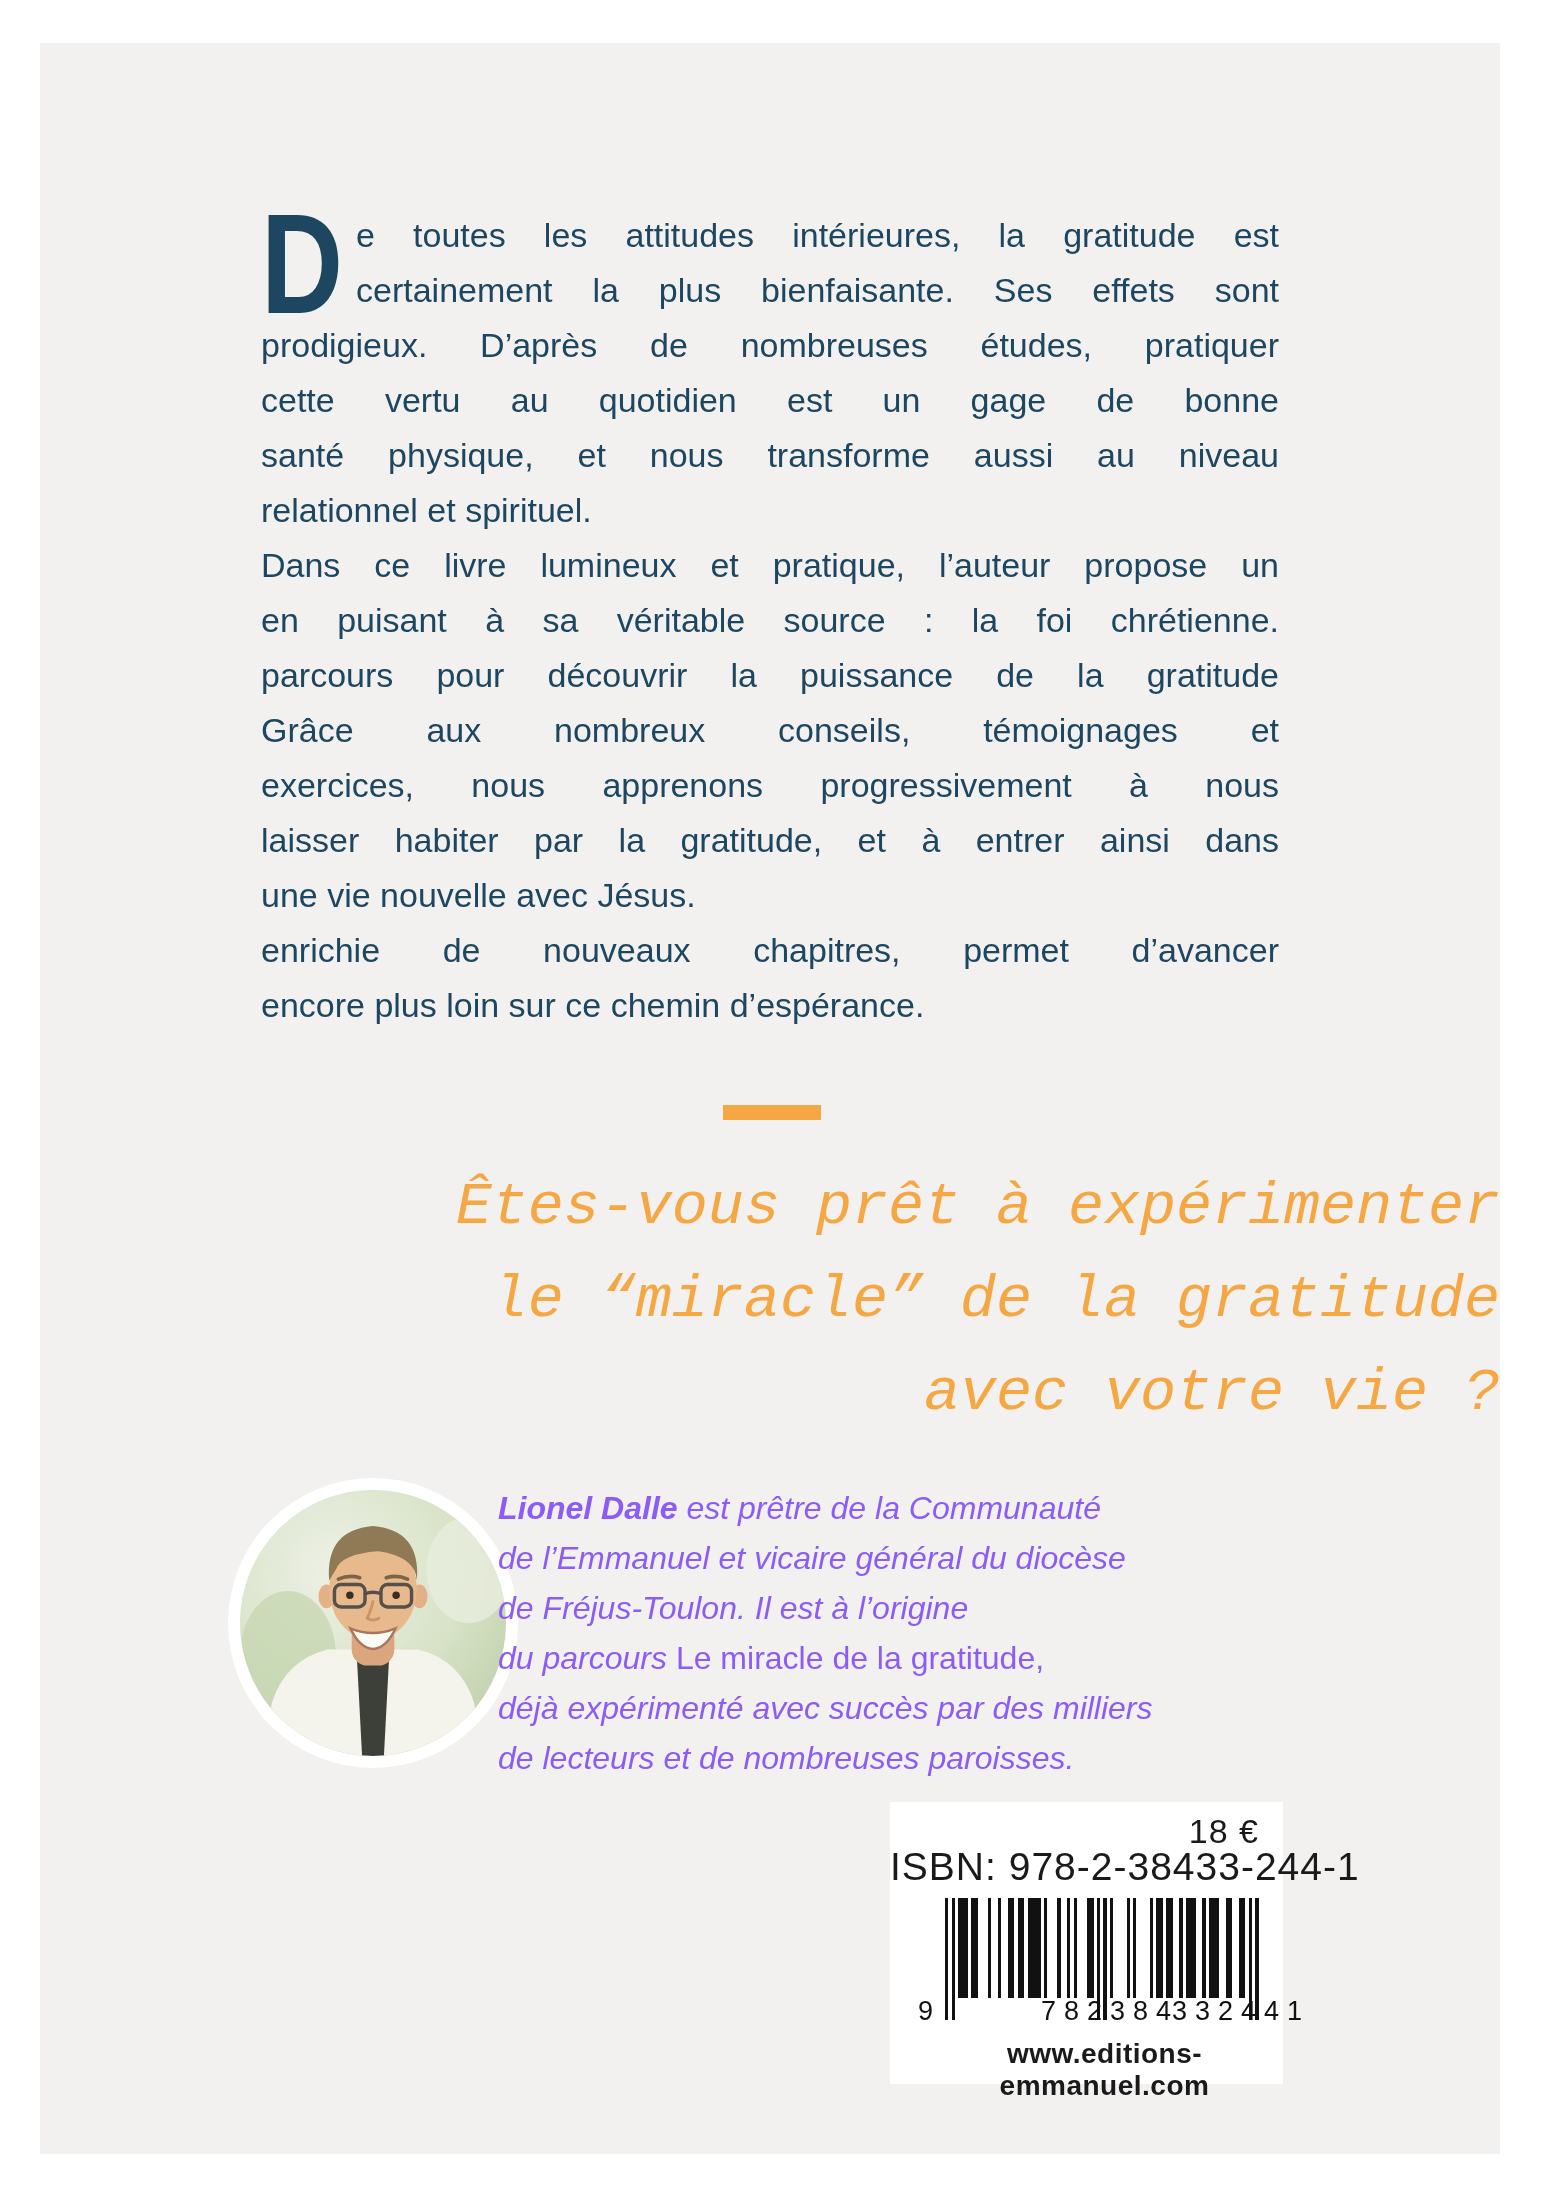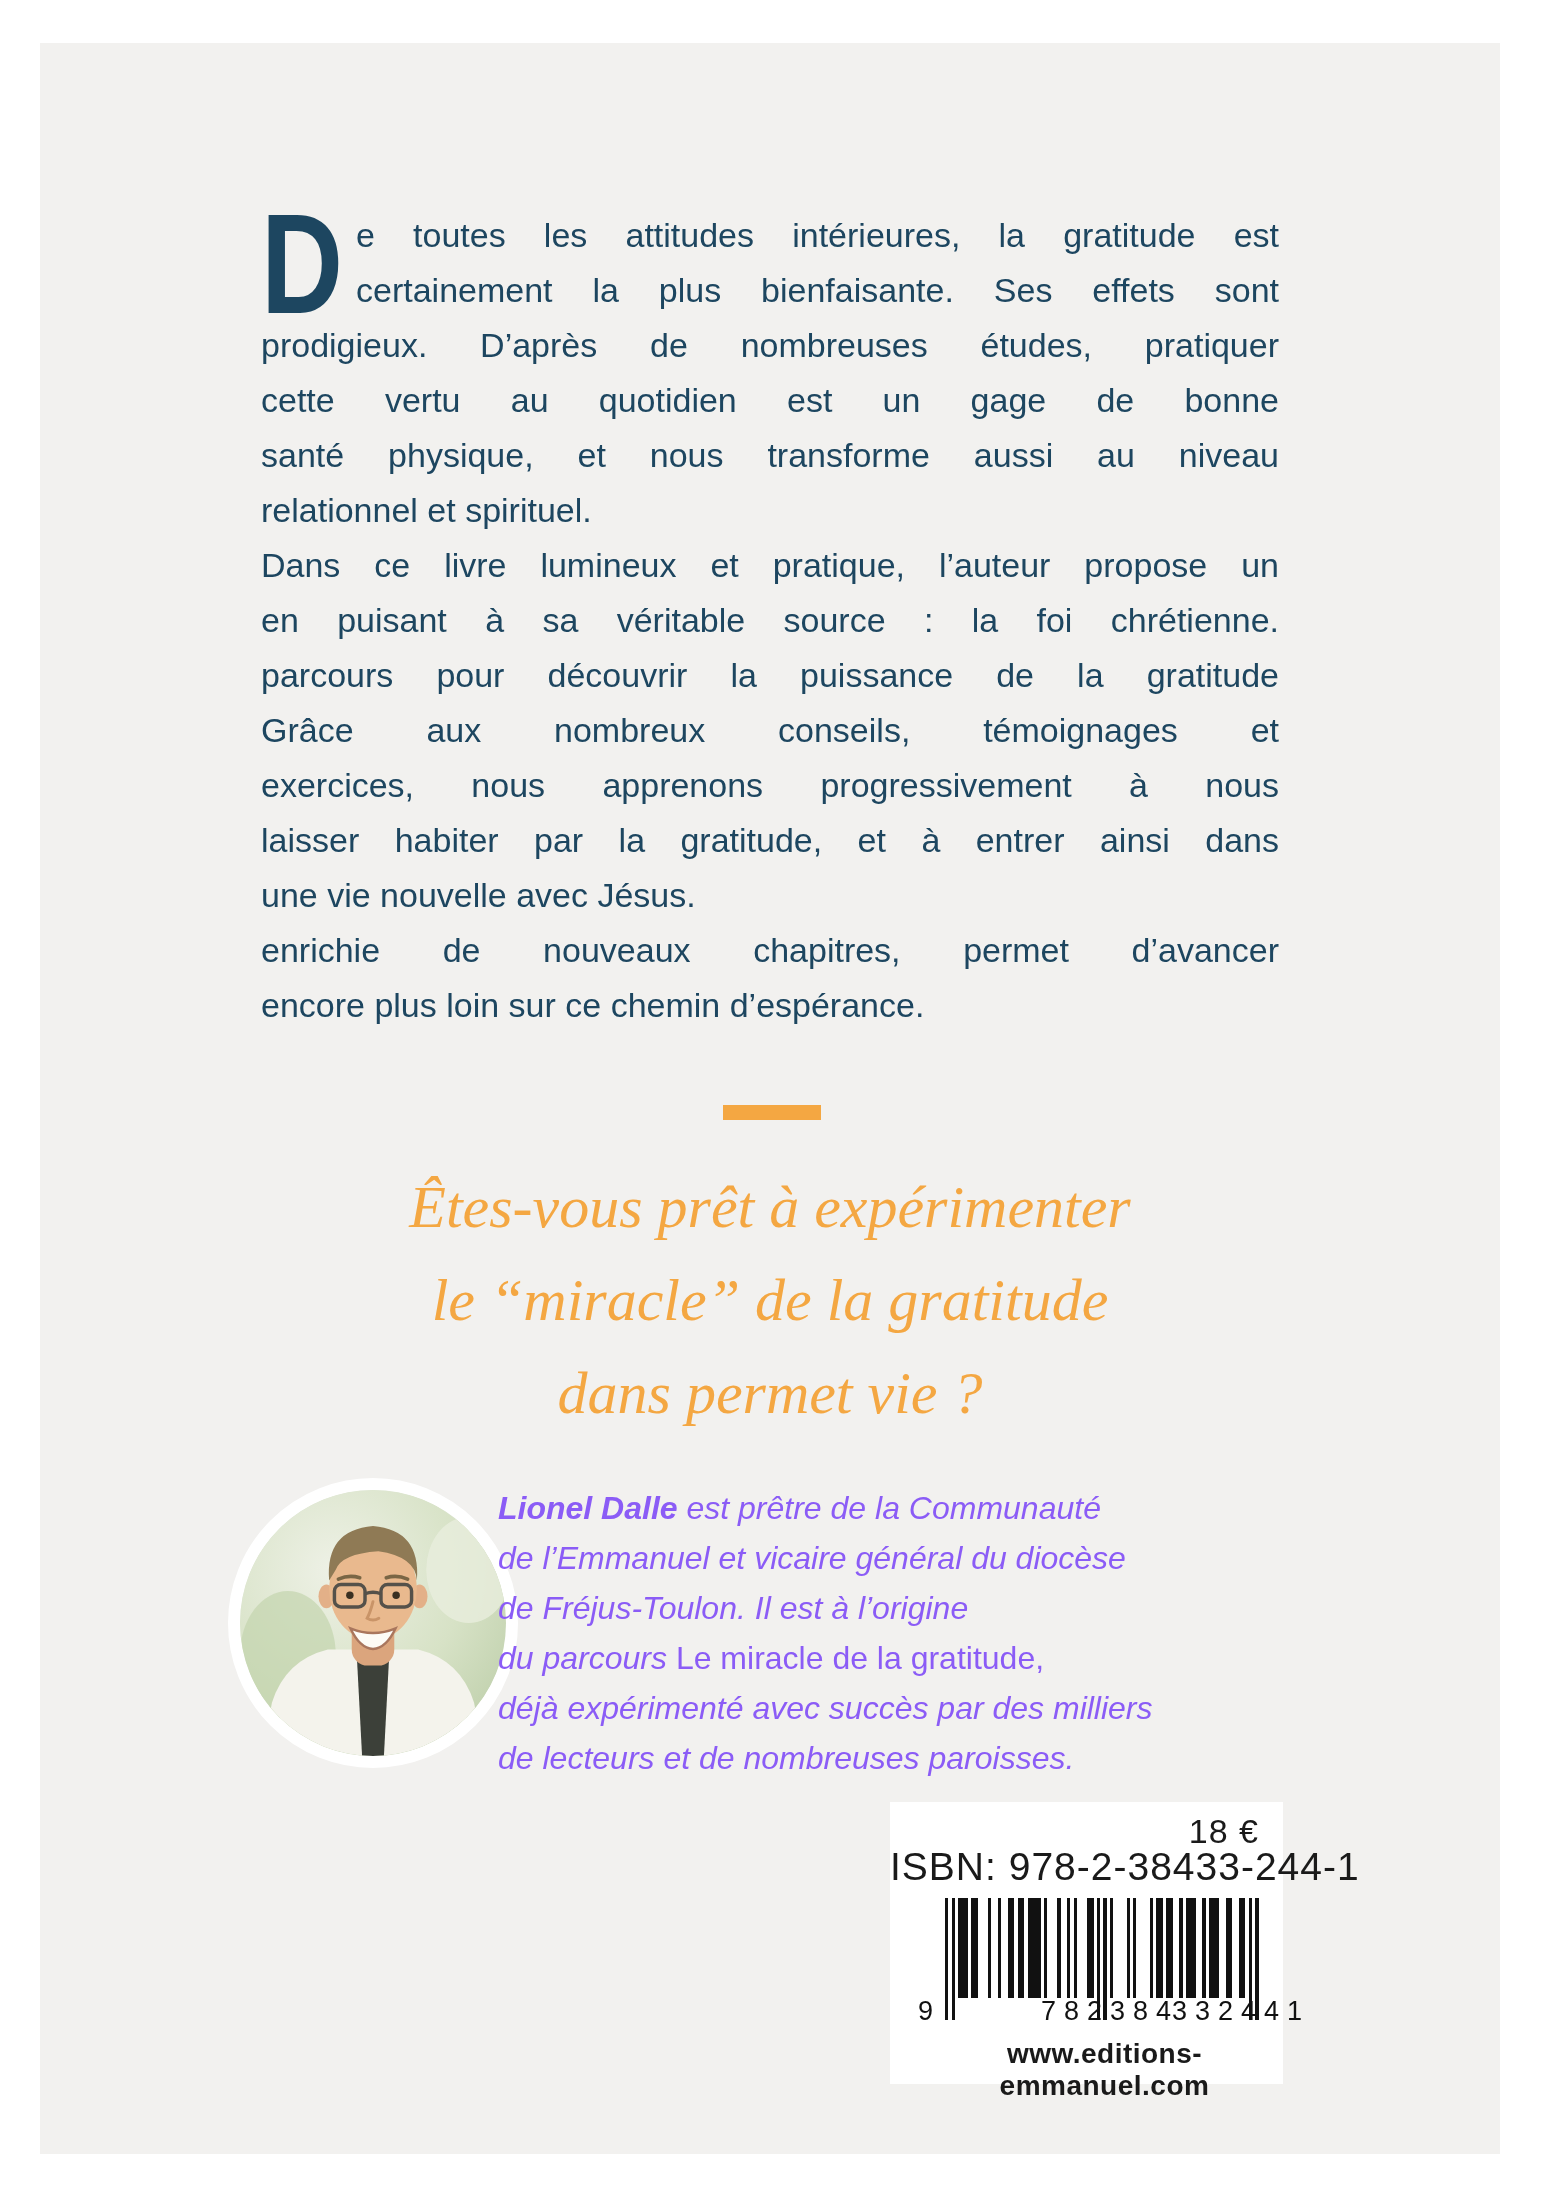--- a/index.html
+++ b/index.html
@@ -29,22 +29,22 @@
   .syn-line.para-end{text-align-last:left;}
   .syn-line.indent{padding-left:95px;}
   
   .divider{
     position:absolute;top:1062px;left:50%;margin-left:-47px;
     width:98px;height:15px;background:#f4a742;
   }
   
   .tagline{
     position:absolute;top:1118px;left:0;width:100%;
-    text-align:center;color:#f4a742;
-    font-family:Liberation Serif, serif;font-style:italic;
+    text-align:right;color:#f4a742;
+    font-family:Liberation Mono, monospace;font-style:italic;
     font-size:60px;line-height:93px;font-weight:500;
   }
   
   .photo{
     position:absolute;left:188px;top:1435px;width:266px;height:266px;
     border:12px solid #ffffff;border-radius:50%;overflow:hidden;background:#dfe7d5;
   }
   .photo svg{display:block;width:100%;height:100%;}
   .bio{
     position:absolute;left:458px;top:1440px;width:760px;
@@ -105,21 +105,21 @@
         <div class="syn-line">enrichie de nouveaux chapitres, permet d’avancer</div>
         <div class="syn-line para-end">encore plus loin sur ce chemin d’espérance.</div>
       </div>
   </div>
 
   <div class="divider"></div>
 
   <div class="tagline">
     <div>Êtes-vous prêt à expérimenter</div>
     <div>le “miracle” de la gratitude</div>
-    <div>dans permet vie ?</div>
+    <div>avec votre vie ?</div>
   </div>
 
   <div class="photo">
     <svg viewBox="0 0 100 100">
       <defs>
         <radialGradient id="bg" cx="35%" cy="30%" r="90%">
           <stop offset="0%" stop-color="#eef1e6"></stop>
           <stop offset="55%" stop-color="#d7e2c6"></stop>
           <stop offset="100%" stop-color="#b9cba5"></stop>
         </radialGradient>

